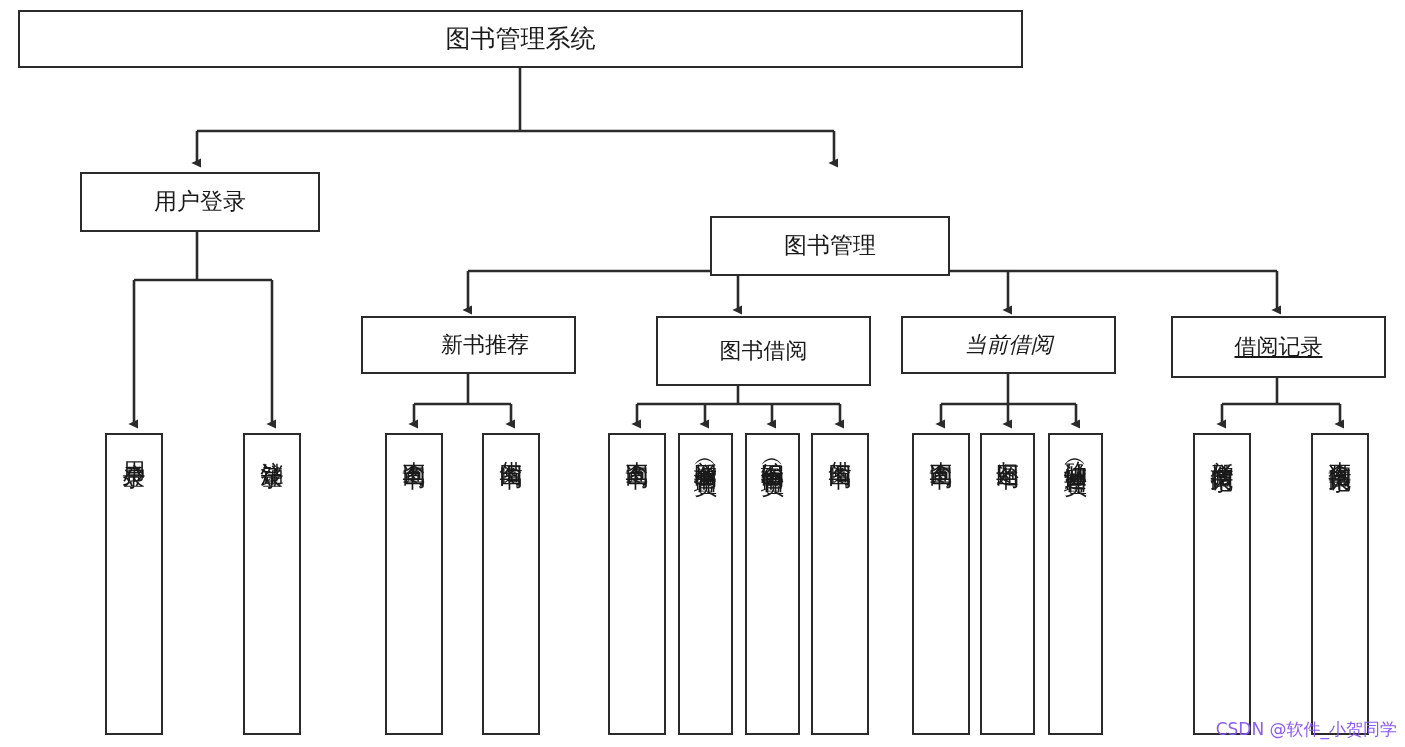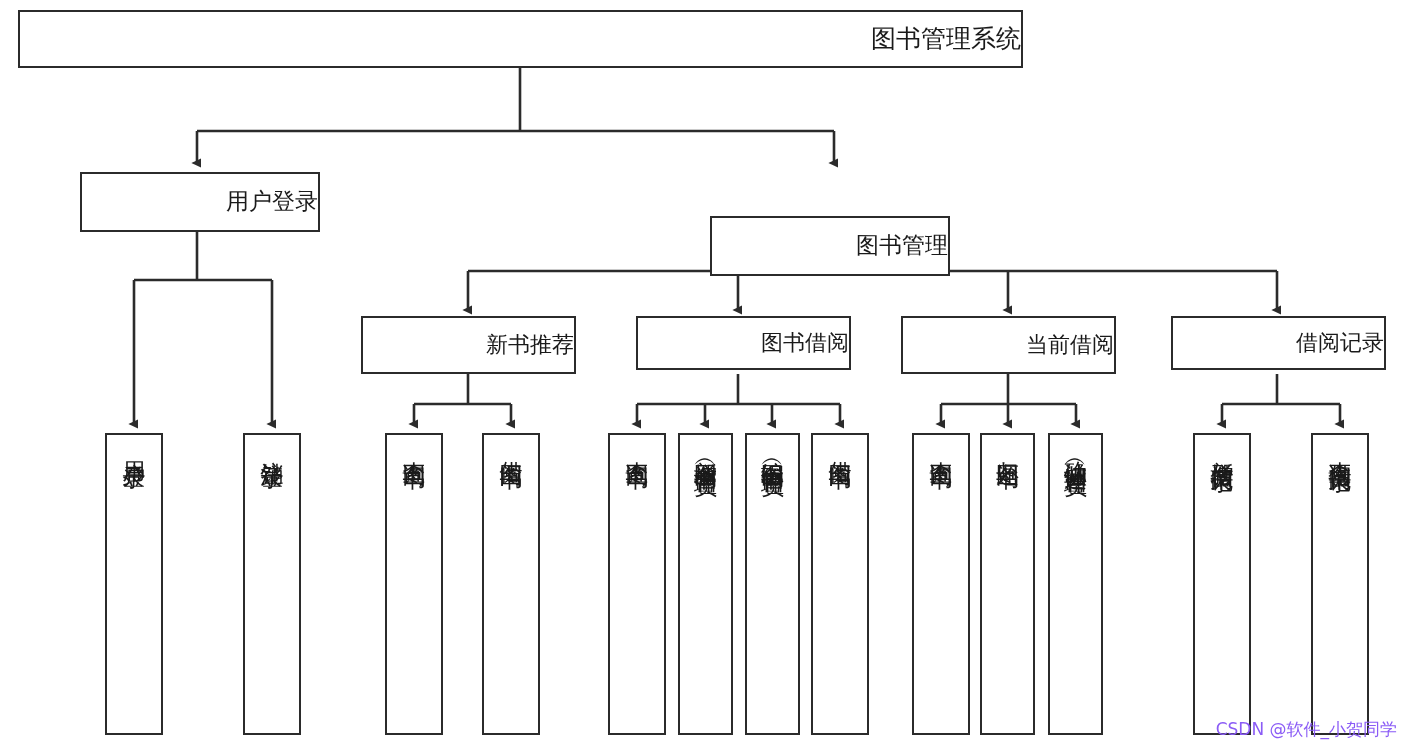--- a/index.html
+++ b/index.html
@@ -25,21 +25,21 @@
     height: 747px;
     pointer-events: none;
   }
   .node {
     position: absolute;
     box-sizing: border-box;
     background: #ffffff;
     border: 2px solid #2b2b2b;
     display: flex;
     align-items: center;
-    justify-content: flex-end;
+    justify-content: center;
     color: #1a1a1a;
     z-index: 2;
   }
   .node .lbl {
     display: block;
     text-align: center;
     line-height: 1.18;
     white-space: nowrap;
   }
   .node.root .lbl { font-size: 25px; }
@@ -130,27 +130,27 @@
   <div class="node lvl1" style="left:80px; top:172px; width:240px; height:60px;">
     <span class="lbl">用户登录</span>
   </div>
   <div class="node lvl1" style="left:710px; top:172px; width:240px; height:60px;margin-top:44px;">
     <span class="lbl">图书管理</span>
   </div>
 
   <div class="node lvl2" style="left:361px; top:316px; width:215px; height:58px;padding-left:33px;">
     <span class="lbl">新书推荐</span>
   </div>
-  <div class="node lvl2" style="left:636px; top:316px; width:215px; height:54px;">
+  <div class="node lvl2" style="left:656px; top:316px; width:215px; height:70px;">
     <span class="lbl">图书借阅</span>
   </div>
-  <div class="node lvl2" style="left:901px; top:316px; width:215px; height:58px;">
+  <div class="node lvl2" style="left:901px; top:316px; width:215px; height:58px;font-style:italic;">
     <span class="lbl">当前借阅</span>
   </div>
-  <div class="node lvl2" style="left:1171px; top:316px; width:215px; height:54px;">
+  <div class="node lvl2" style="left:1171px; top:316px; width:215px; height:62px;text-decoration:underline;">
     <span class="lbl">借阅记录</span>
   </div>
 
   <div class="node leaf" style="left:105px; top:433px; width:58px; height:302px;">
     <span class="lbl">用户登录</span>
   </div>
   <div class="node leaf" style="left:243px; top:433px; width:58px; height:302px;">
     <span class="lbl">注销登录</span>
   </div>
 

